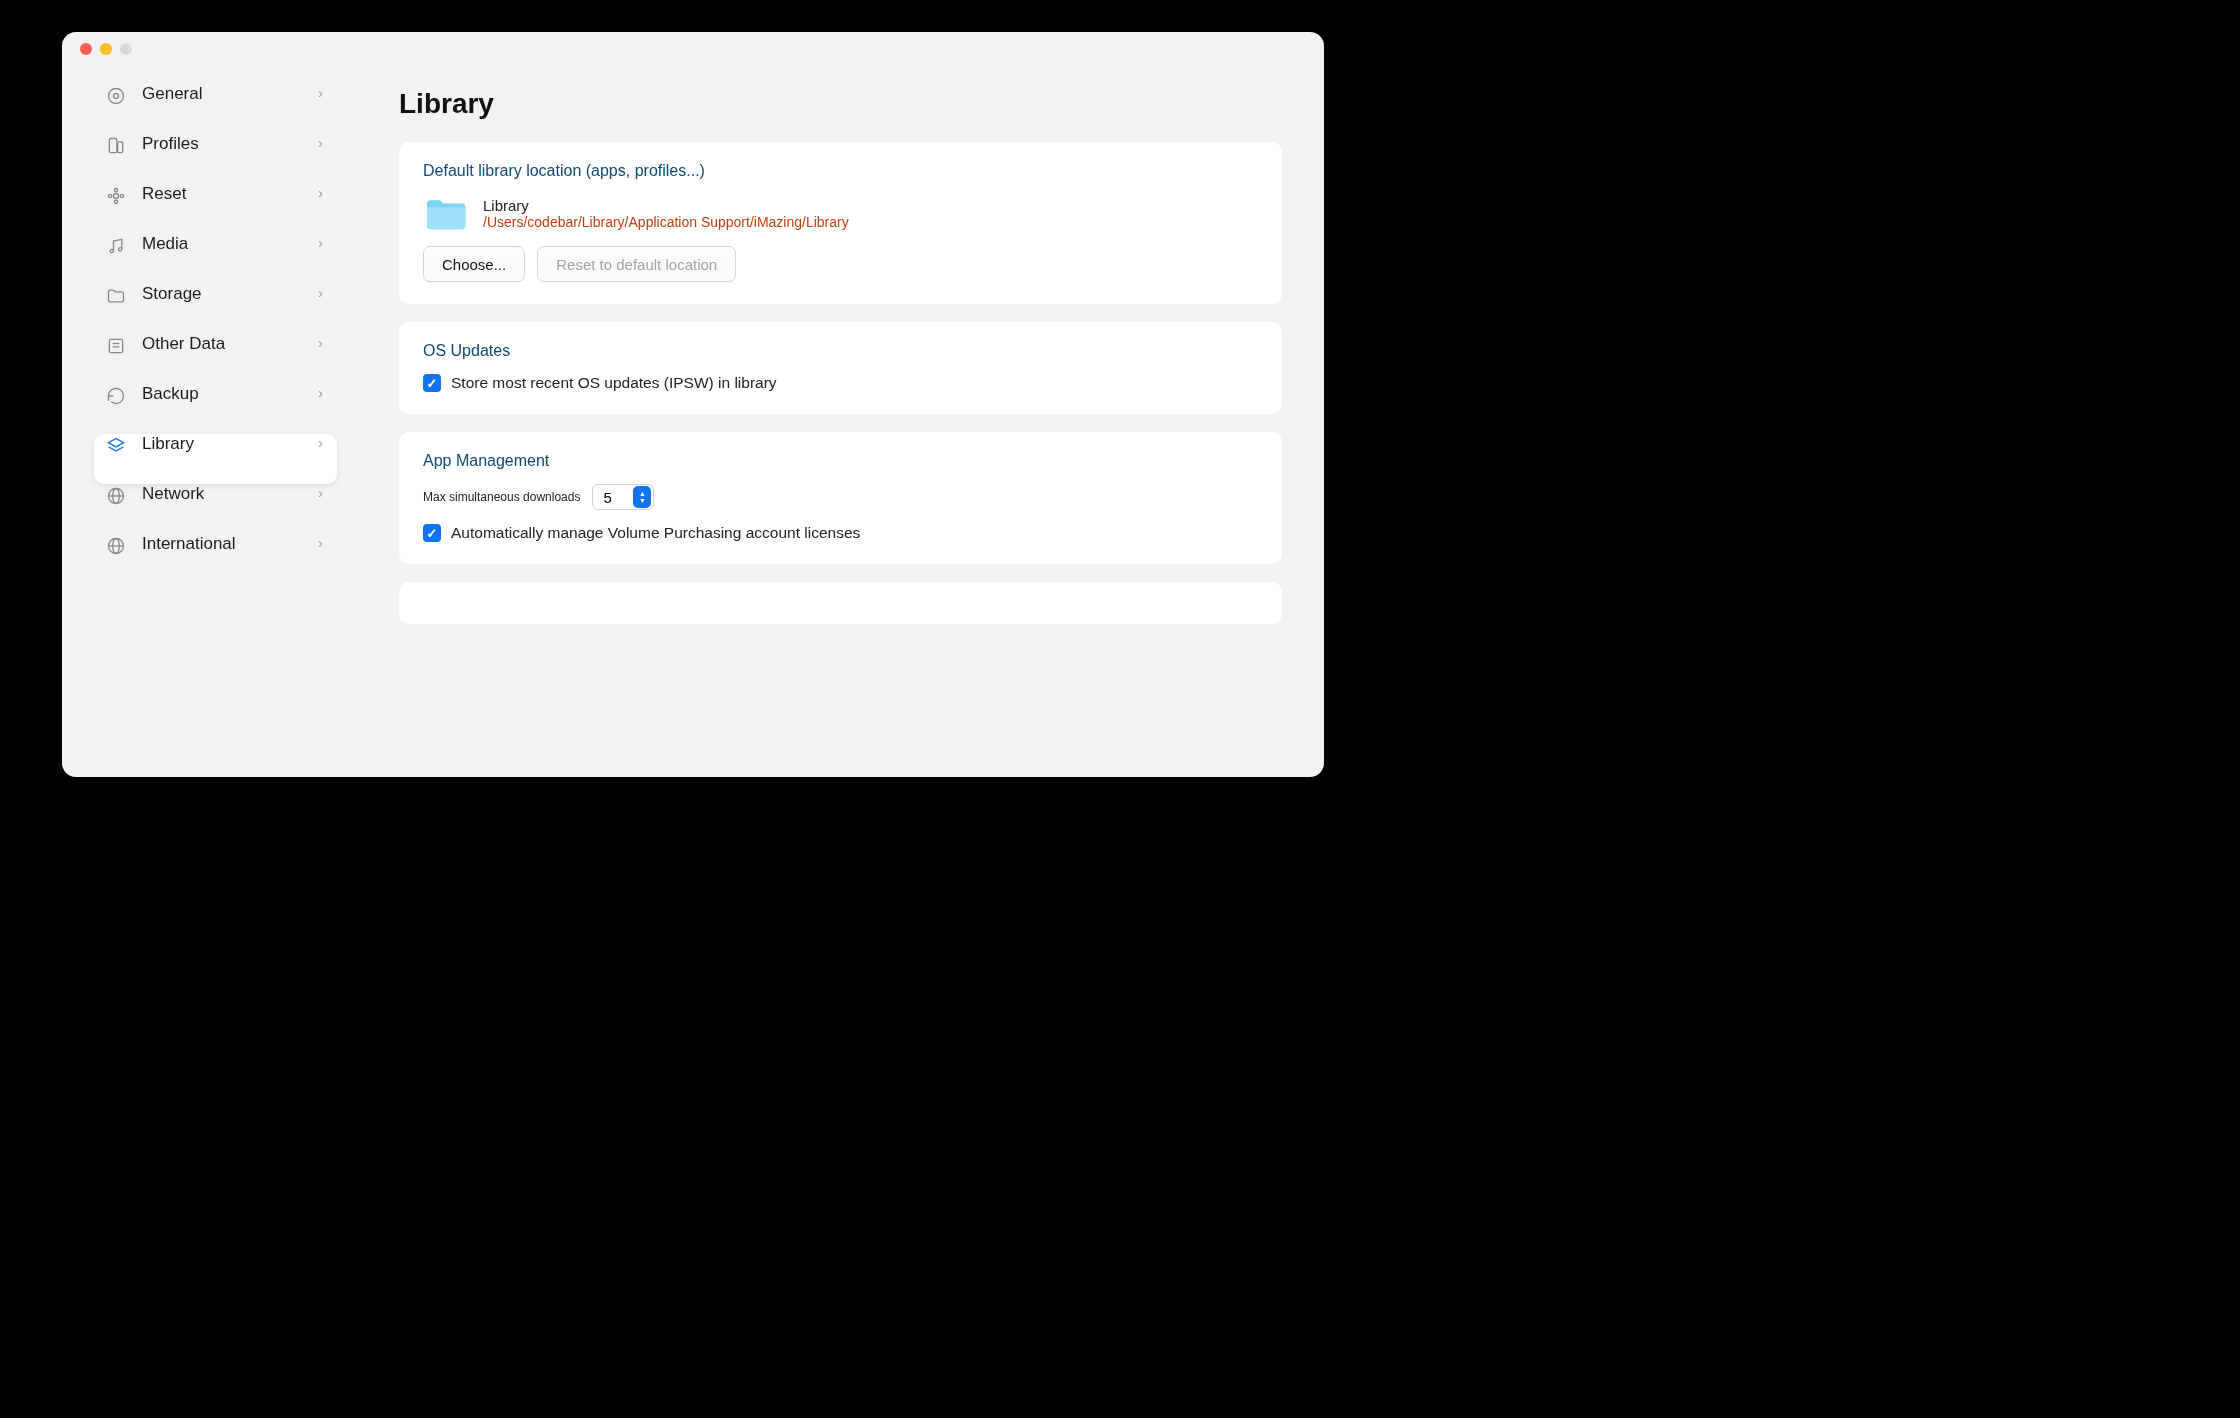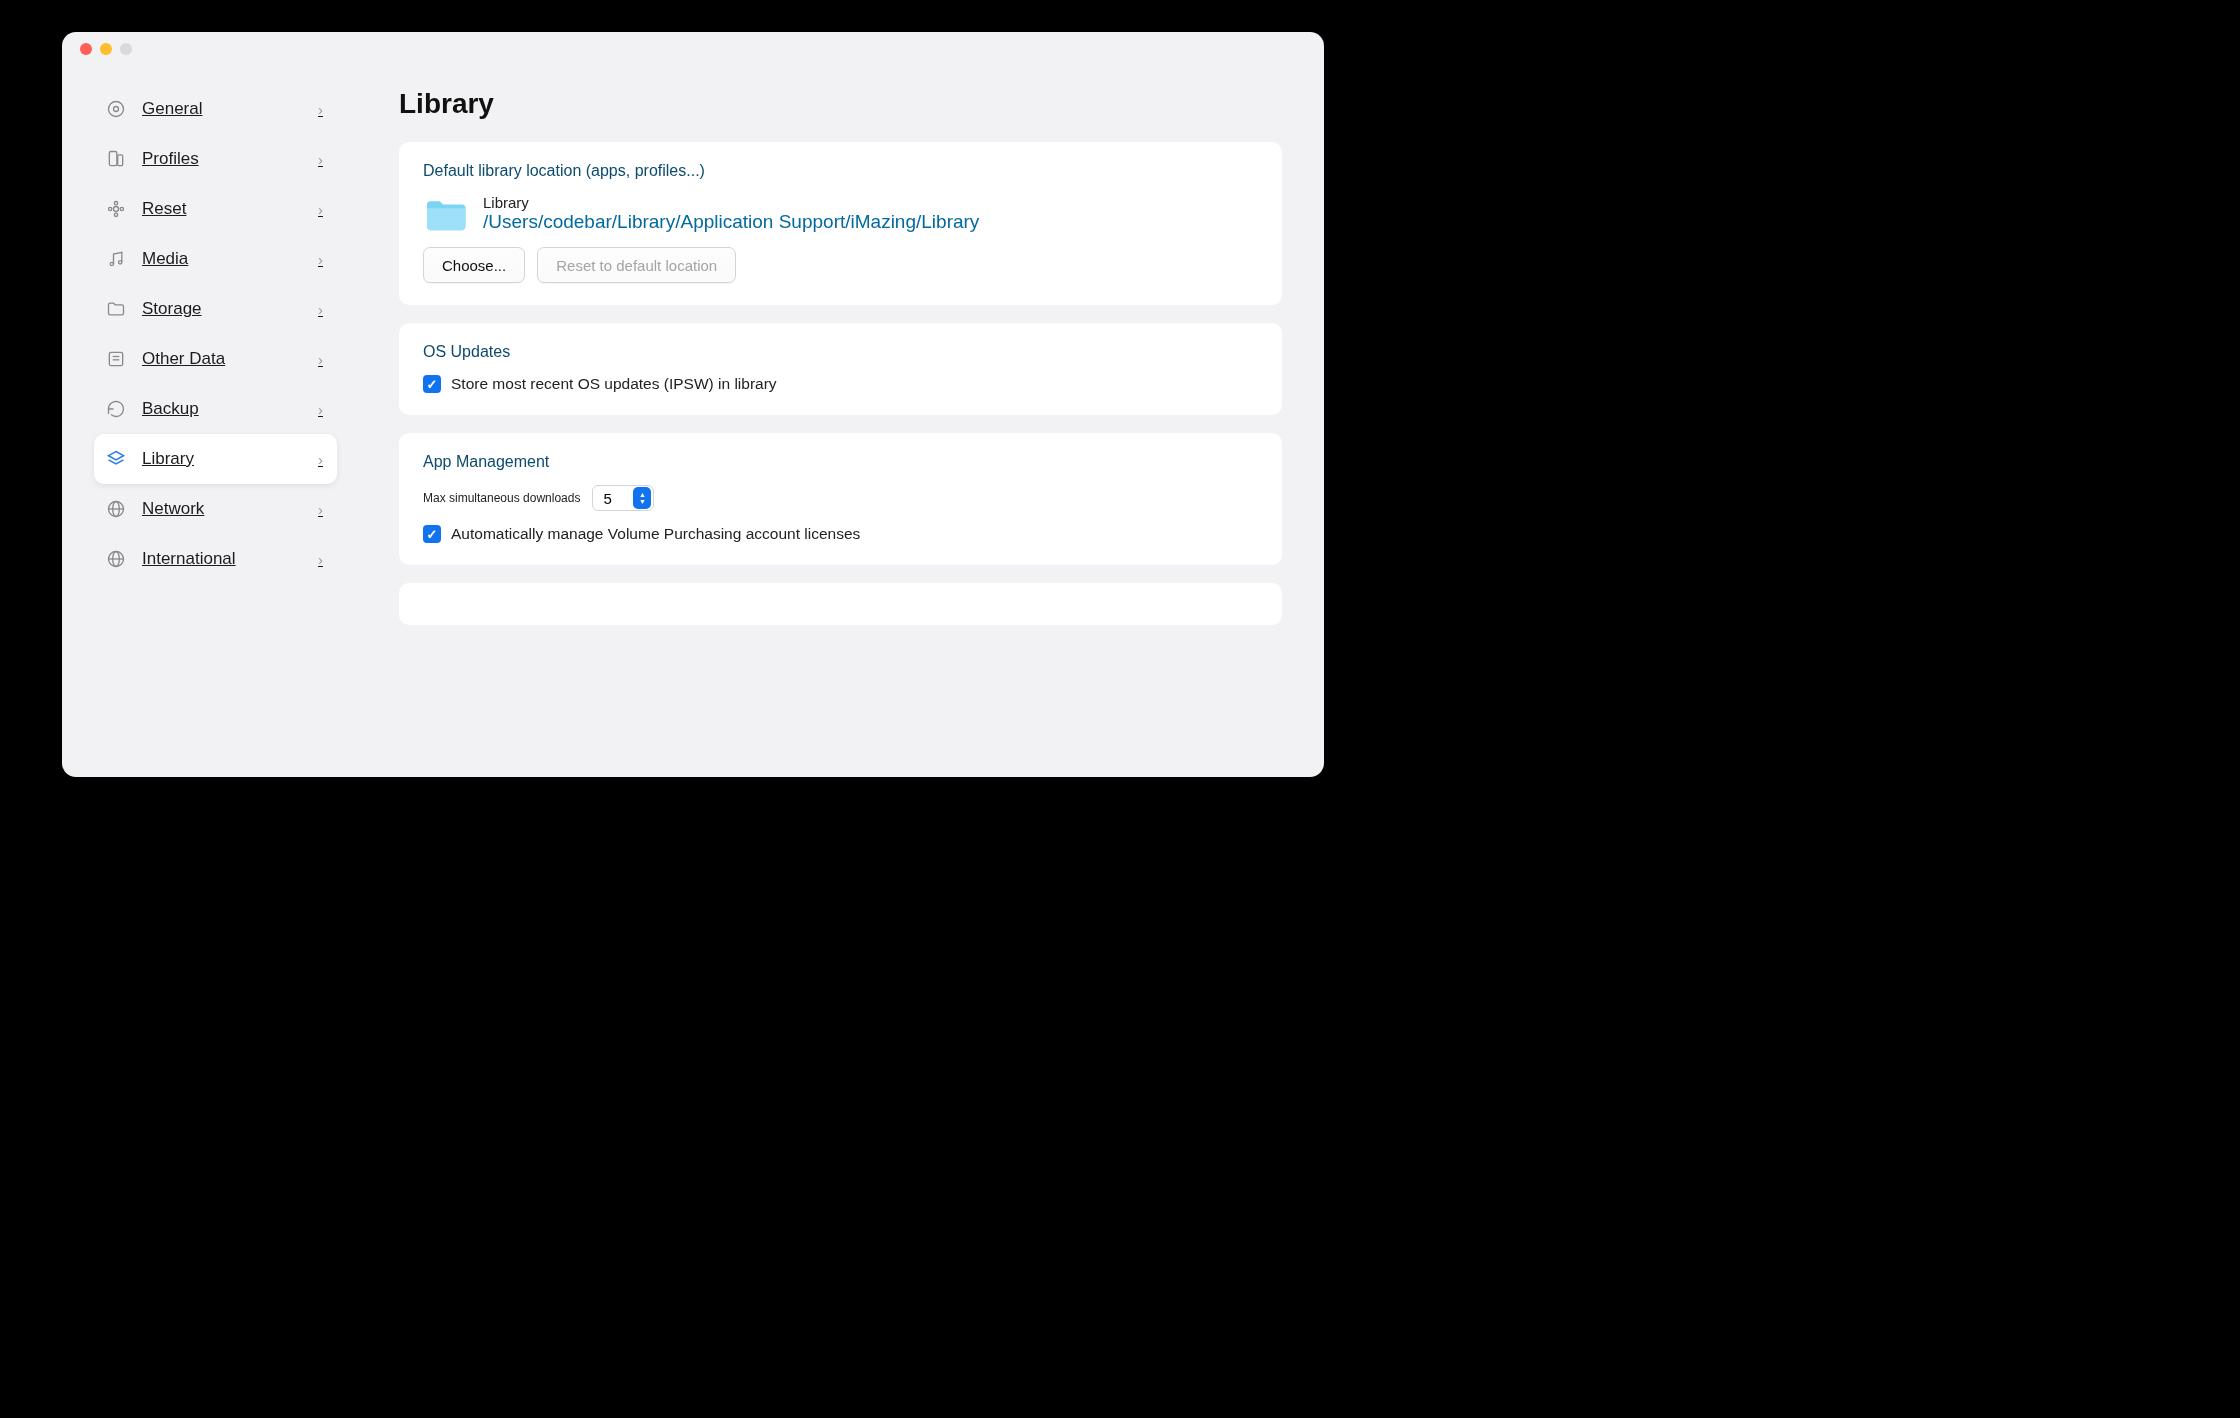--- a/index.html
+++ b/index.html
@@ -43,29 +43,28 @@
     flex: 1;
     display: flex;
     padding: 0 0 0 0;
   }
   .sidebar {
     width: 295px;
     padding: 18px 20px 0 32px;
   }
   .nav-item {
     display: flex;
-    align-items: center;
+    align-items: flex-start;
     height: 50px;
     padding: 0 14px 0 10px;
     border-radius: 10px;
     font-size: 17px;
     color: #1c1c1e;
     cursor: pointer;
     position: relative;
-    text-decoration: underline;
   }
   .nav-item.active {
     background: #fff;
     box-shadow: 0 2px 6px rgba(0,0,0,0.08);
   }
   .nav-icon {
     width: 24px; height: 24px;
     margin-right: 14px;
     display:flex; align-items:center; justify-content:center;
     color:#8a8a8e;
@@ -101,21 +100,21 @@
   .folder-row {
     display:flex;
     align-items:center;
     gap:14px;
     margin-bottom: 14px;
   }
   .folder-icon {
     width:46px; height:38px;
   }
   .folder-text .ftitle { font-size:15px; color:#222; }
-  .folder-text .fpath { font-size:19px; color:#0369a1; }
+  .folder-text .fpath { font-size:14px; color:#c2410c; }
   .btn {
     display:inline-flex;
     align-items:center;
     justify-content:center;
     height:36px;
     padding: 13px 18px;
     background: linear-gradient(#fdfdfd,#fafafa);
     border: 1px solid #d4d4d8;
     border-radius: 7px;
     font-size: 15px;

